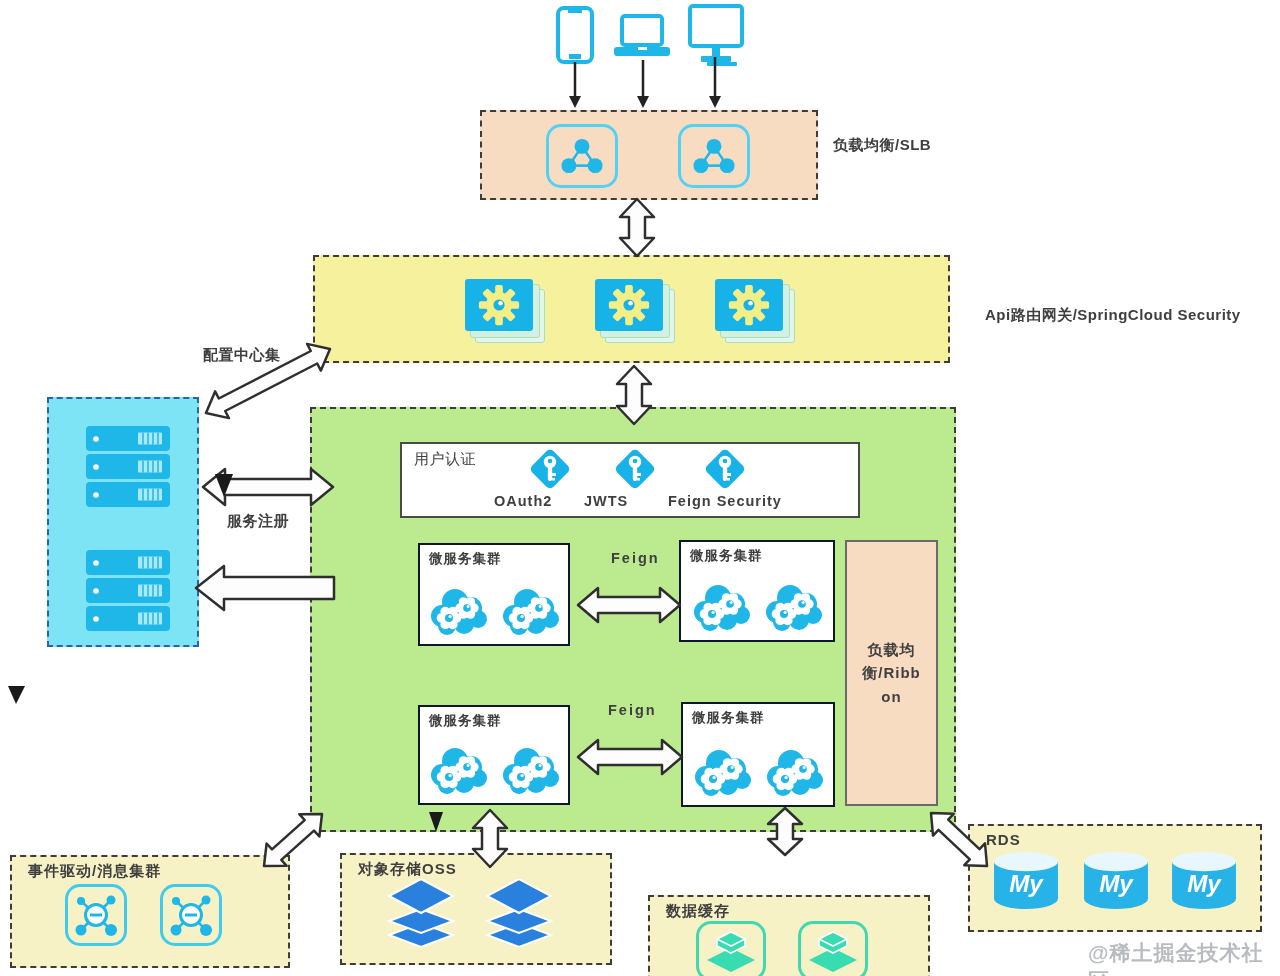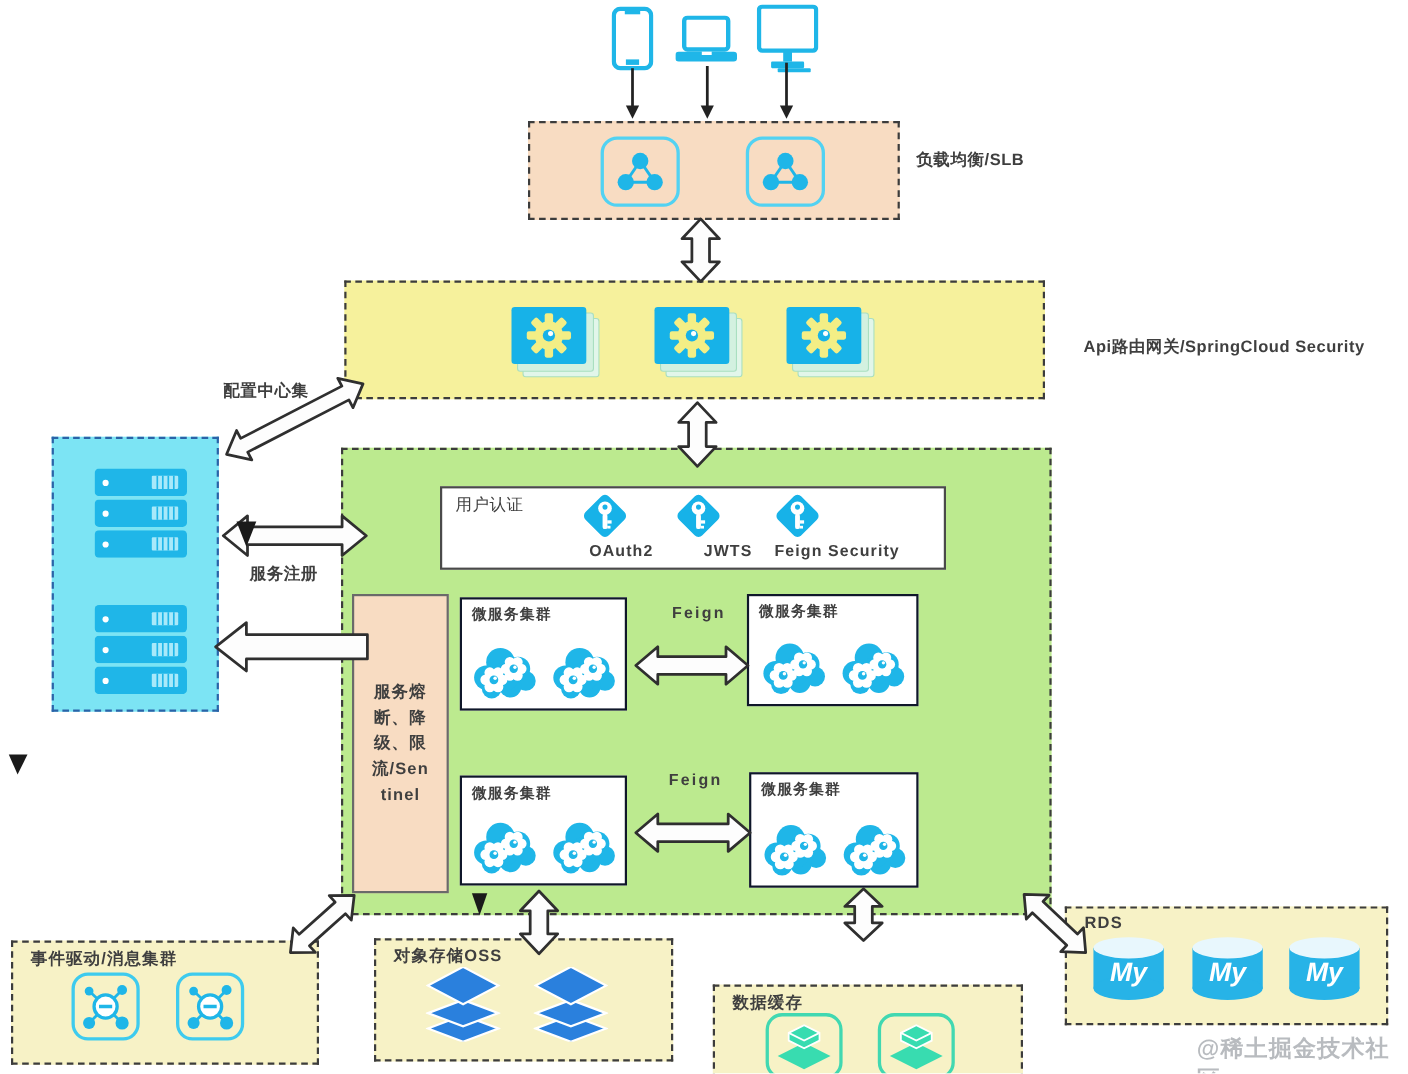--- a/index.html
+++ b/index.html
@@ -34,21 +34,21 @@
   .icon svg{display:block;width:100%;height:100%;}
   .ring{box-sizing:border-box;border:3px solid #52d2f2;border-radius:15px;}
   .hubring{box-sizing:border-box;border:3px solid #3ecbee;border-radius:15px;}
   .cachering{box-sizing:border-box;border:3px solid #41d8b1;border-radius:15px;}
   .gear-wrap{position:relative;}
   .gear-l1,.gear-l2,.gear-front{position:absolute;width:68px;height:52px;border-radius:3px;}
   .gear-l1{left:10px;top:10px;background:#e2f6ea;border:1px solid #a9dfc0;}
   .gear-l2{left:5px;top:5px;background:#d3f1e0;border:1px solid #a9dfc0;}
   .gear-front{left:0;top:0;background:#17b2e8;display:flex;align-items:center;justify-content:center;}
   #overlay{position:absolute;left:0;top:0;z-index:10;pointer-events:none;}
-  .auth-lbl{position:absolute;top:49px;text-align:right;font-size:14.5px;font-weight:600;letter-spacing:1px;}
+  .auth-lbl{position:absolute;top:49px;text-align:left;font-size:14.5px;font-weight:600;letter-spacing:1px;}
   #watermark{left:1088px;top:939px;font-size:21px;font-weight:600;color:#8d9298;opacity:.62;letter-spacing:1px;z-index:12;}
   .nacos{left:30px;top:659px;width:190px;text-align:center;font-size:15.5px;font-weight:700;line-height:1.45;letter-spacing:1px;}
 </style>
 </head>
 <body>
 
 <div class="stage">
 
   <span class="icon abs" style="left:556px;top:6px;width:38px;height:58px">
       <svg viewBox="0 0 38 58">
@@ -288,21 +288,21 @@
           <rect x="21.8" y="22" width="4.4" height="14" rx="2" fill="#fff"></rect>
           <rect x="26" y="28" width="4" height="3" fill="#fff"></rect>
           <rect x="26" y="33" width="3" height="2.5" fill="#fff"></rect>
         </svg>
       </span>
     <div class="auth-lbl" style="left:92px;width:100px">OAuth2</div>
     <div class="auth-lbl" style="left:182px;width:100px">JWTS</div>
     <div class="auth-lbl" style="left:266px;width:150px">Feign Security</div>
   </div>
 
-  <div id="sentinel-box" class="abs peachcol">服务熔断、降级、限流/Sentinel</div>
+  <div id="ribbon-box" class="abs peachcol">负载均衡/Ribbon</div>
 
   <div id="cl1" class="abs cluster">
     <div class="title-in">微服务集群</div>
     <div class="clouds">
         <span class="icon" style="width:62px;height:50px">
           <svg viewBox="0 0 62 50">
             <g fill="#1fb6e8">
               <circle cx="15" cy="29" r="11"></circle>
               <circle cx="28" cy="15" r="13"></circle>
               <circle cx="44" cy="21" r="11"></circle>

